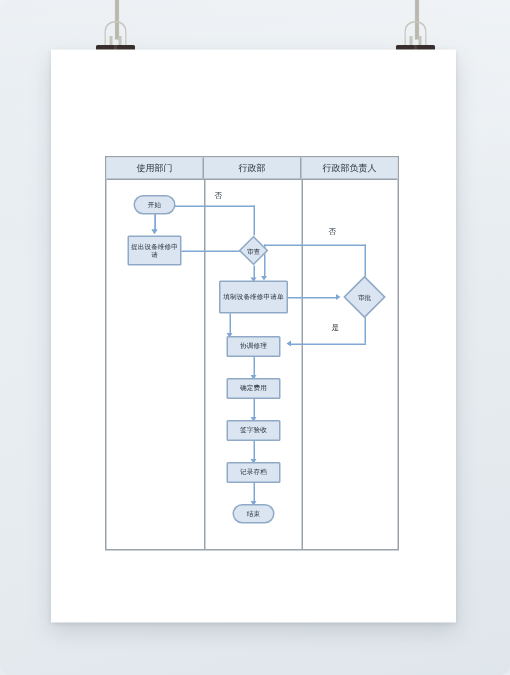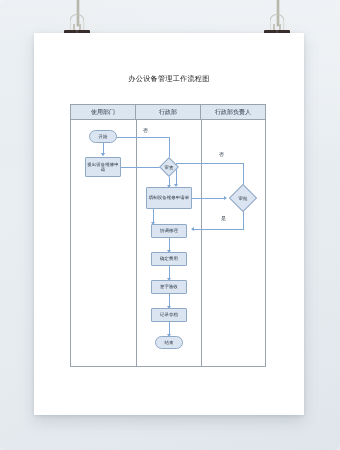--- a/index.html
+++ b/index.html
@@ -142,21 +142,20 @@
   <div class="clip" style="left:264px;top:14px;width:26px;height:34px;">
     <div class="clip-wire"></div>
     <div class="clip-wire-leg" style="left:9px;"></div>
     <div class="clip-wire-leg" style="left:15px;"></div>
     <div class="clip-body"></div>
   </div>
 
   <div class="paper" style="left:34px;top:33px;width:270px;height:382px;">
     <div class="paper-inner">
 
-      <div class="doc-title" style="top:41px;">办公设备管理工作流程图</div>
 
       <div class="lane-table" style="left:36px;top:71px;width:196px;height:263px;">
 
         <div class="lane-head" style="height:15px;">
           <div class="lane-head-cell">使用部门</div>
           <div class="lane-head-cell">行政部</div>
           <div class="lane-head-cell">行政部负责人</div>
         </div>
 
         <div class="lane-col-sep" style="left:65px;top:15px;"></div>

